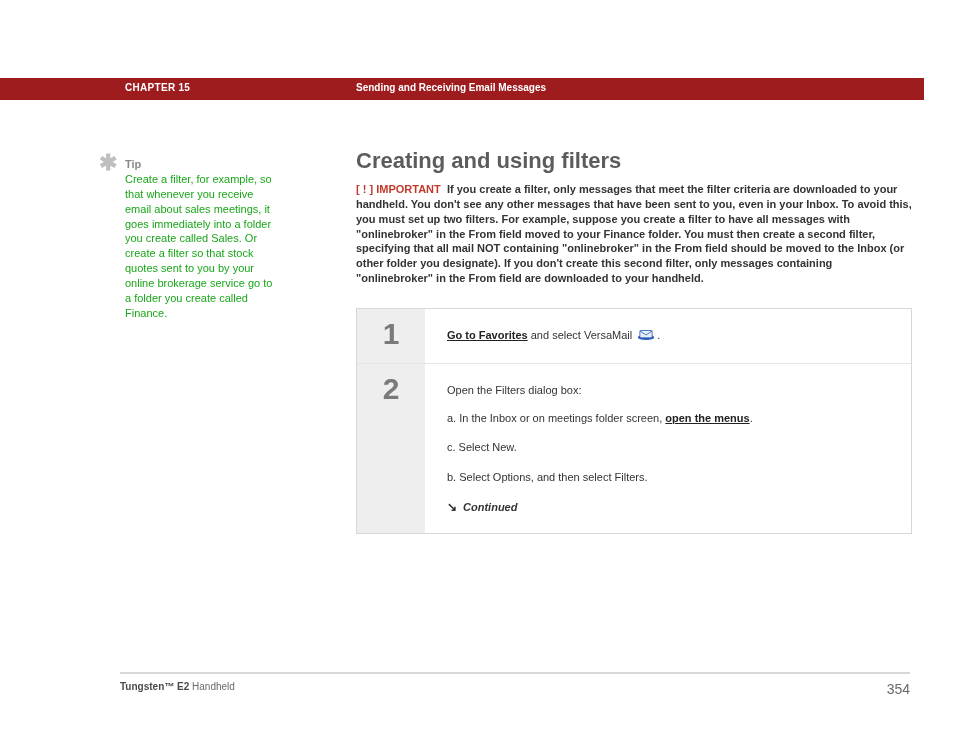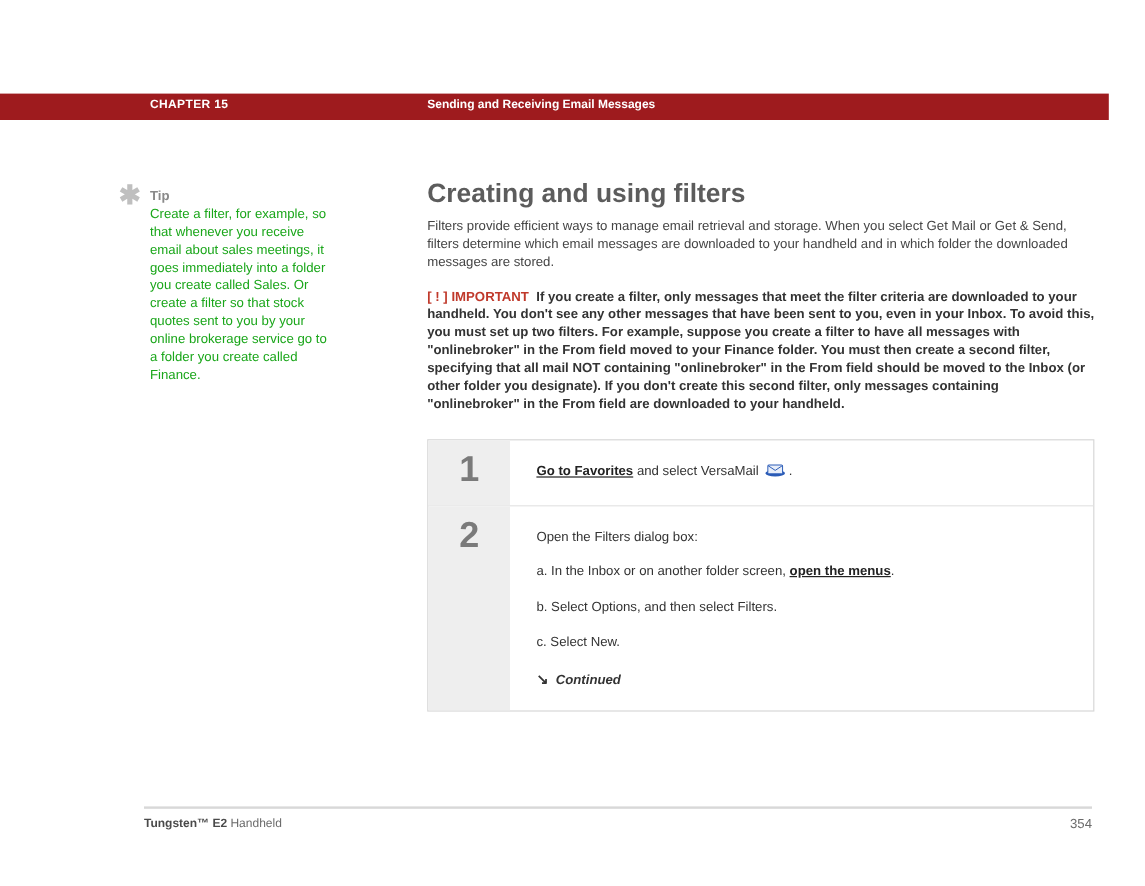--- a/index.html
+++ b/index.html
@@ -164,39 +164,38 @@
   }
   .footer {
     position: absolute;
     top: 681px;
     left: 120px;
     width: 790px;
     font-size: 10px;
     color: #6a6a6a;
   }
   .footer .product { font-weight: bold; color: #4a4a4a; }
-  .footer .page { float: right; font-size: 11px; color: #6a6a6a; }
+  .footer .page { float: right; font-size: 14px; color: #6a6a6a; }
 </style>
 </head>
 <body>
 
 <div class="chapter-bar">
   <span class="chapter-label">CHAPTER 15</span>
   <span class="chapter-title">Sending and Receiving Email Messages</span>
 </div>
 
 <div class="sidebar">
   <span class="asterisk">✱</span>
   <div class="tip-label">Tip</div>
   <div class="tip-body">Create a filter, for example, so that whenever you receive email about sales meetings, it goes immediately into a folder you create called Sales. Or create a filter so that stock quotes sent to you by your online brokerage service go to a folder you create called Finance.</div>
 </div>
 
 <div class="main">
   <h1 class="section-heading">Creating and using filters</h1>
-  <p class="intro-para">Filters provide efficient ways to manage email retrieval and storage. When you select Get Mail or Get &amp; Send, filters determine which email messages are downloaded to your handheld and in which folder the downloaded messages are stored.</p>
 
   <p class="important-block">
     <span class="important-marker">[ ! ]</span>
     <span class="important-label">IMPORTANT</span>&nbsp;
     <span>If you create a filter, only messages that meet the filter criteria are downloaded to your handheld. You don't see any other messages that have been sent to you, even in your Inbox. To avoid this, you must set up two filters. For example, suppose you create a filter to have all messages with "onlinebroker" in the From field moved to your Finance folder. You must then create a second filter, specifying that all mail NOT containing "onlinebroker" in the From field should be moved to the Inbox (or other folder you designate). If you don't create this second filter, only messages containing "onlinebroker" in the From field are downloaded to your handheld.</span>
   </p>
 
   <div class="steps-box">
     <div class="step-row">
       <div class="step-numcell">
@@ -215,24 +214,24 @@
     </div>
 
     <div class="step-row">
       <div class="step-numcell">
         <div class="num">2</div>
       </div>
       <div class="step-content">
         <div>Open the Filters dialog box:</div>
         <div class="substeps">
           <div>
-            <span>a.  In the Inbox or on another folder screen, </span><span class="underline-bold">open the menus</span><span>.</span>
+            <span>a.  In the Inbox or on meetings folder screen, </span><span class="underline-bold">open the menus</span><span>.</span>
           </div>
+          <div>c.  Select New.</div>
           <div>b.  Select Options, and then select Filters.</div>
-          <div>c.  Select New.</div>
         </div>
         <div class="continued">
           <span class="arrow">↘</span><span class="label">Continued</span>
         </div>
       </div>
     </div>
   </div>
 </div>
 
 <div class="footer-rule"></div>

